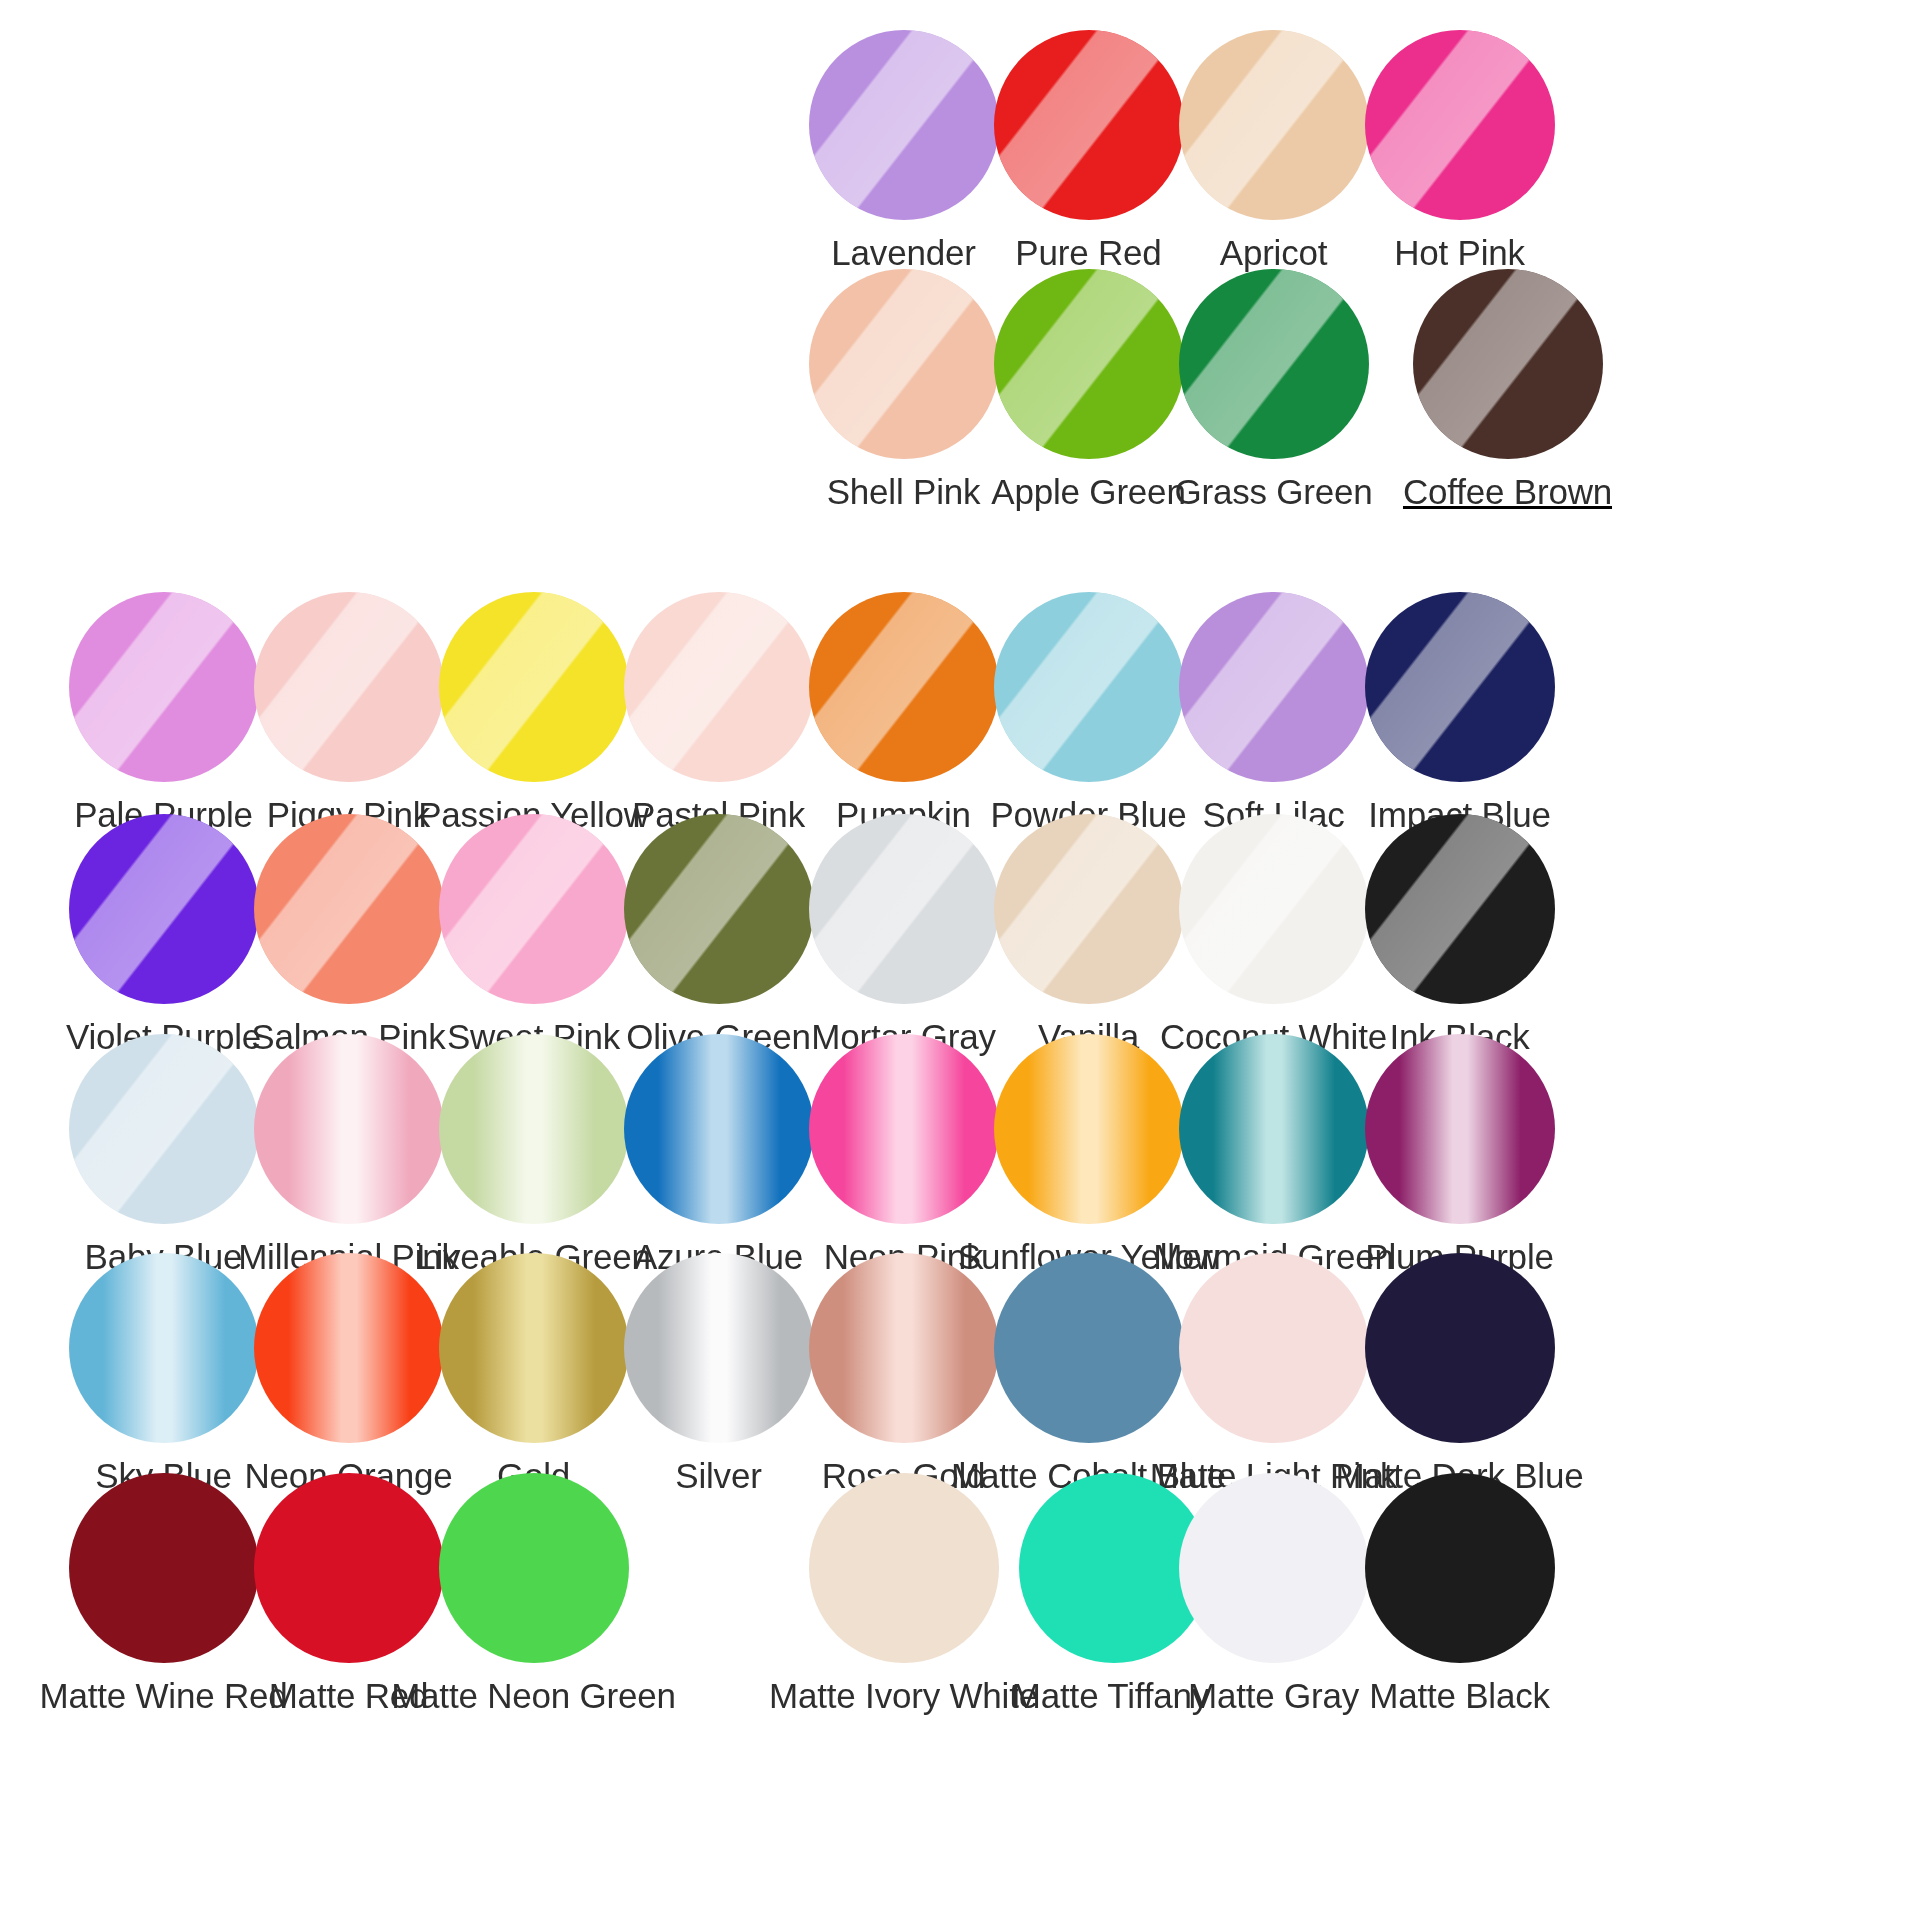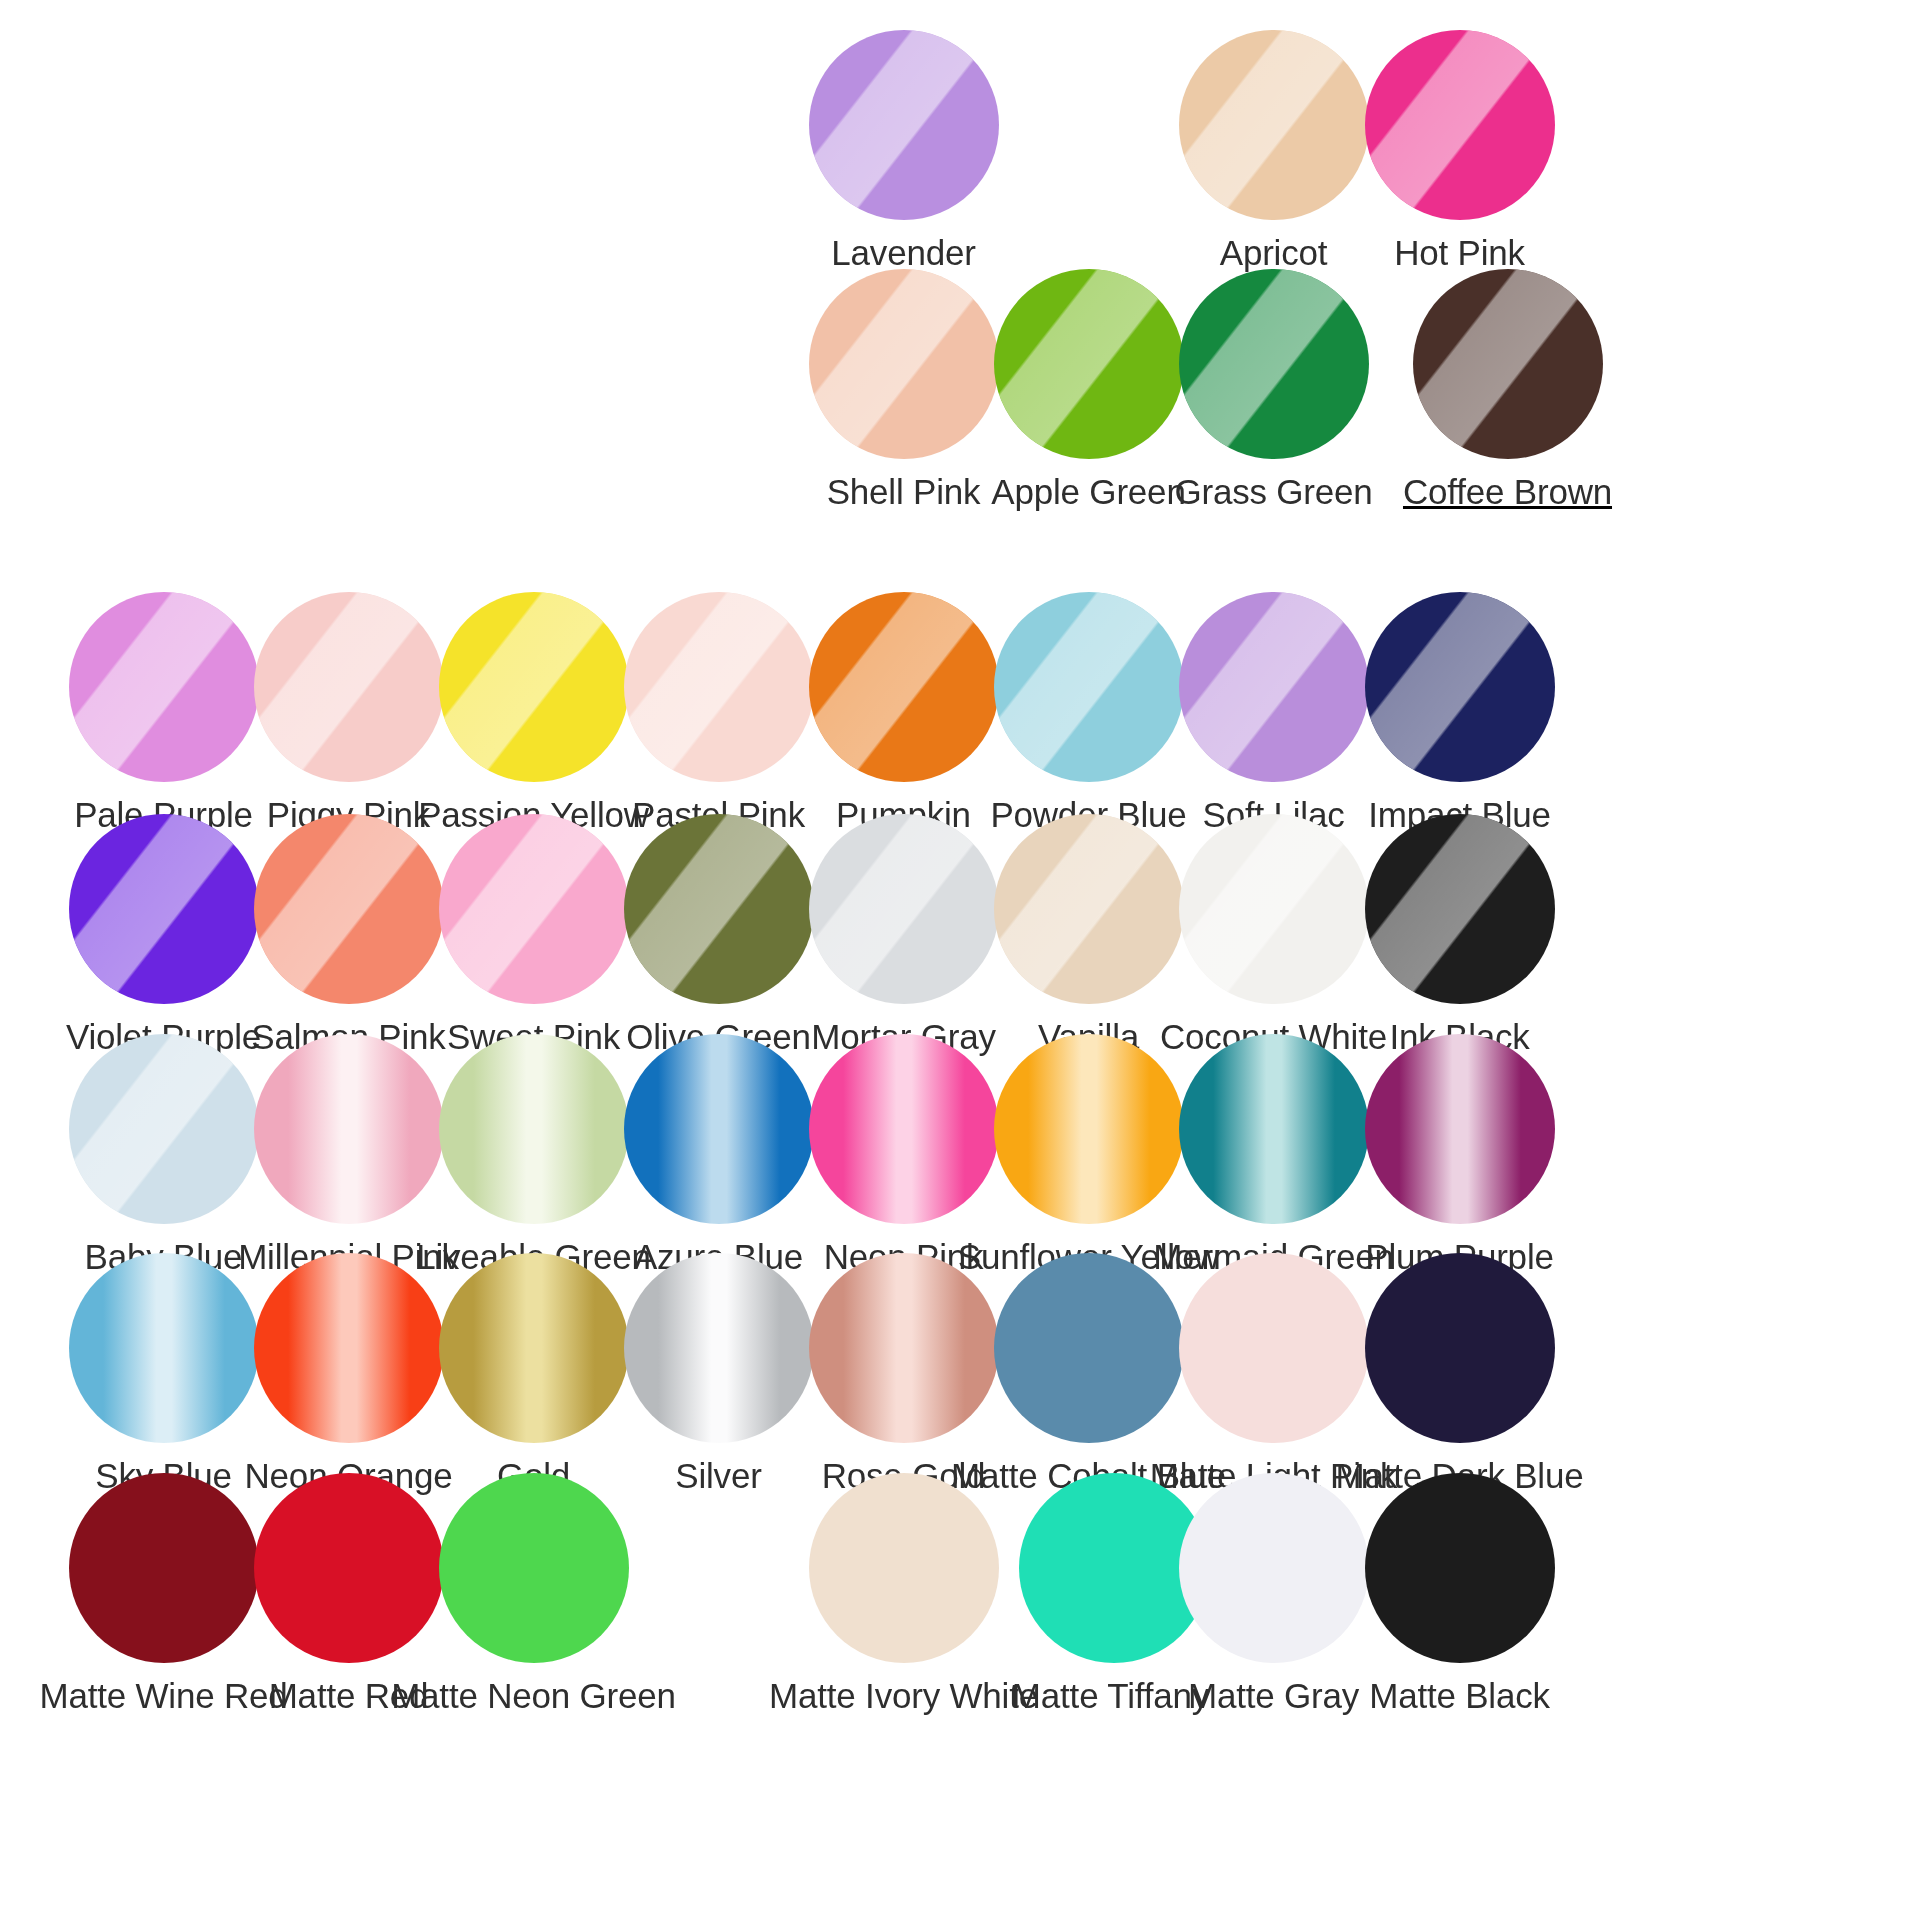--- a/index.html
+++ b/index.html
@@ -67,20 +67,24 @@
   }
 </style>
 </head>
 <body>
 
 <div id="palette-grid">
     <div class="swatch-cell" style="left: 783px; top: 30px;">
       <div class="swatch-disc gloss" style="background: linear-gradient(128deg, rgb(185, 143, 224) 0%, rgb(185, 143, 224) 100%) rgb(185, 143, 224);"></div>
       <div class="swatch-label">Lavender</div>
     </div>
+    <div class="swatch-cell" style="left: 968px; top: 30px;">
+      <div class="swatch-disc gloss" style="background: linear-gradient(128deg, rgb(232, 29, 29) 0%, rgb(232, 29, 29) 100%) rgb(232, 29, 29);"></div>
+      <div class="swatch-label">Pure Red</div>
+    </div>
     <div class="swatch-cell" style="left: 1153px; top: 30px;">
       <div class="swatch-disc gloss" style="background: linear-gradient(128deg, rgb(236, 202, 167) 0%, rgb(236, 202, 167) 100%) rgb(236, 202, 167);"></div>
       <div class="swatch-label">Apricot</div>
     </div>
     <div class="swatch-cell" style="left: 1339px; top: 30px;">
       <div class="swatch-disc gloss" style="background: linear-gradient(128deg, rgb(236, 47, 141) 0%, rgb(236, 47, 141) 100%) rgb(236, 47, 141);"></div>
       <div class="swatch-label">Hot Pink</div>
     </div>
     <div class="swatch-cell" style="left: 783px; top: 269px;">
       <div class="swatch-disc gloss" style="background: linear-gradient(128deg, rgb(242, 193, 168) 0%, rgb(242, 193, 168) 100%) rgb(242, 193, 168);"></div>

